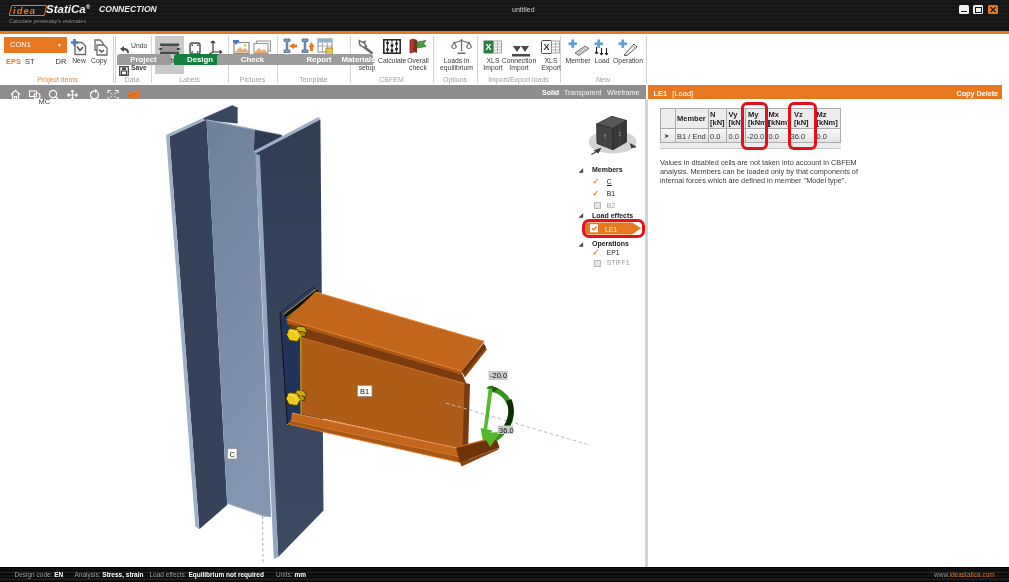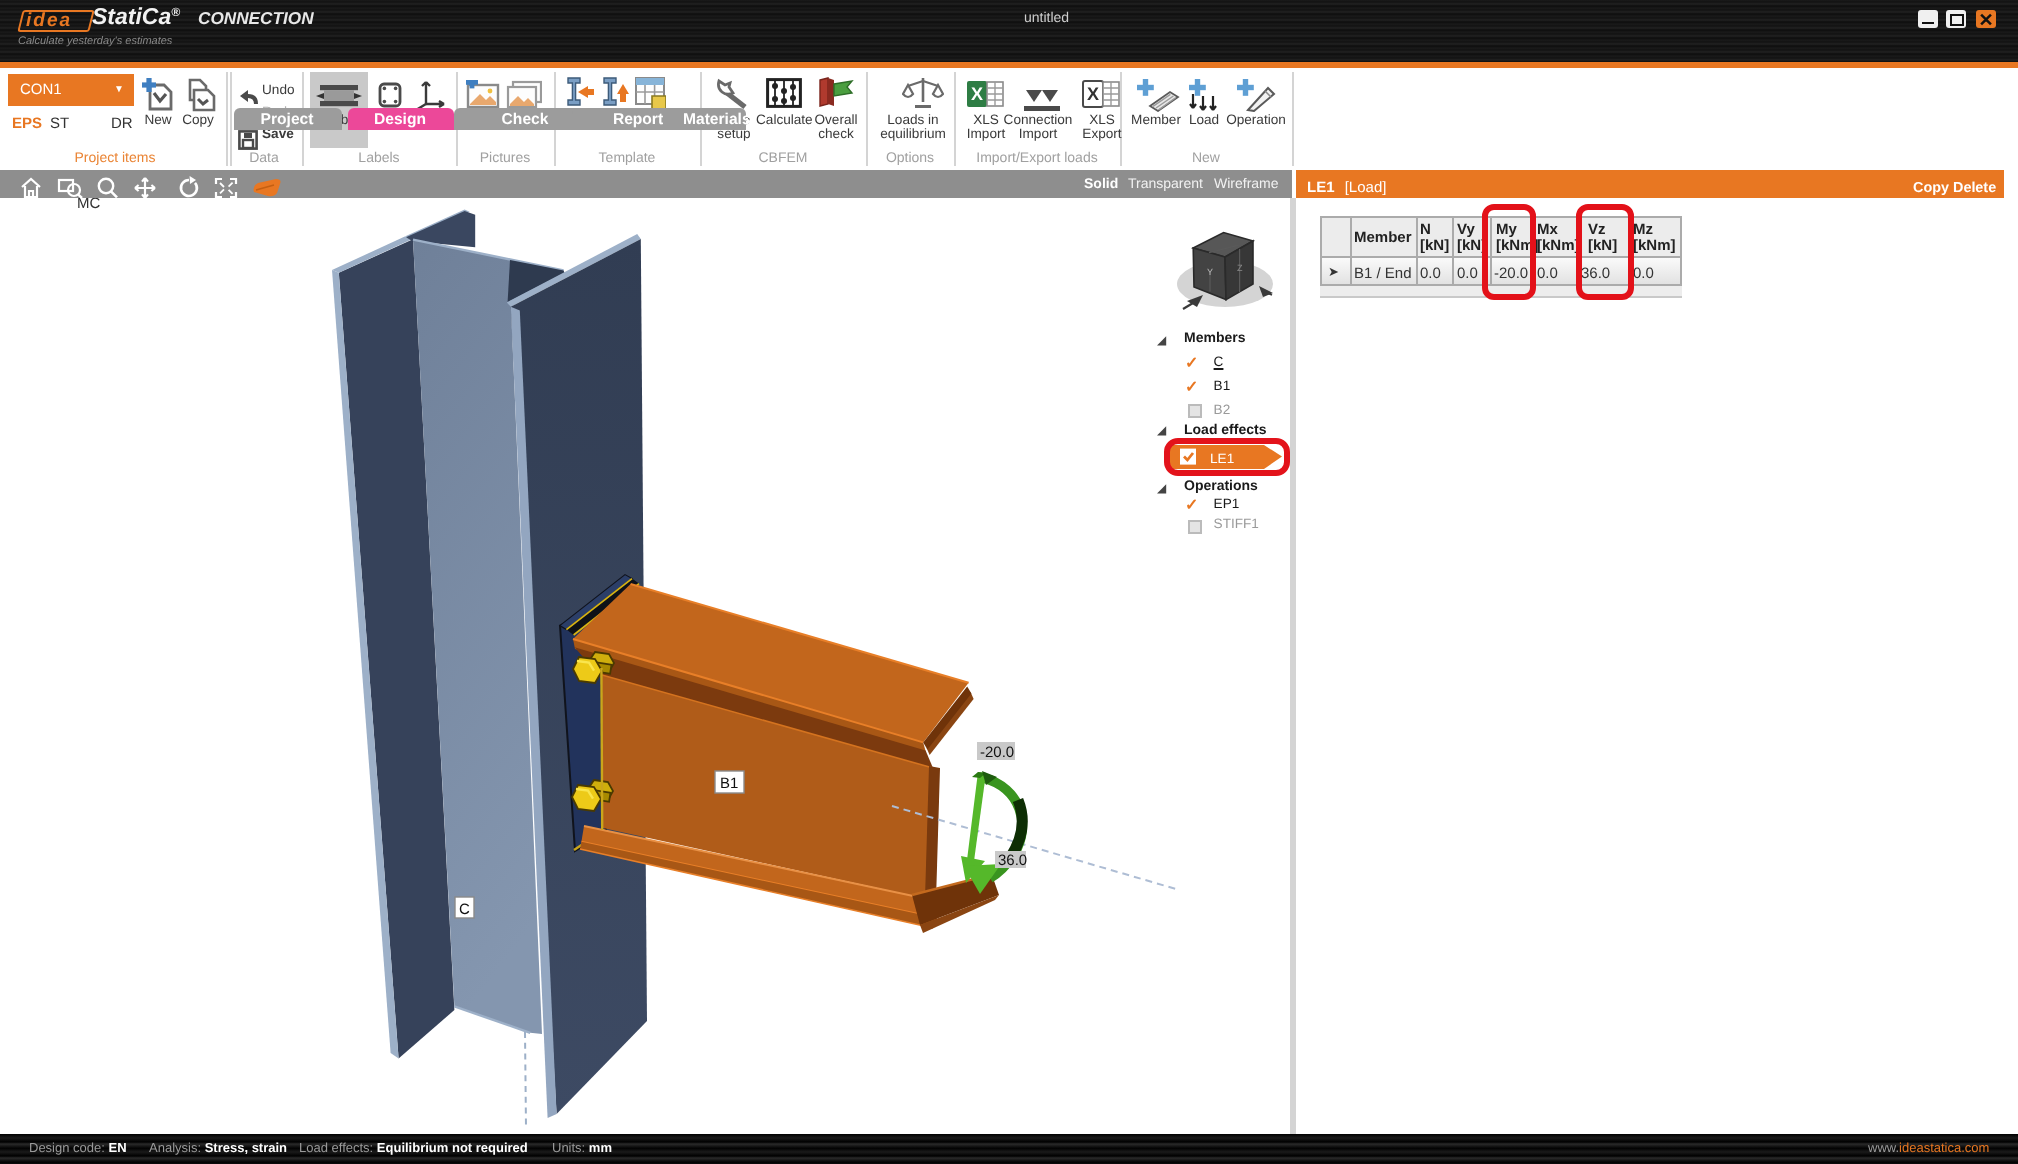--- a/index.html
+++ b/index.html
@@ -5,21 +5,21 @@
   html,body{margin:0;padding:0;width:1009px;height:582px;overflow:hidden;
     font-family:"Liberation Sans",sans-serif;background:#fff;}
   .abs{position:absolute;}
   #root{position:relative;width:1009px;height:582px;}
   
   #titlebar{left:0;top:0;width:1009px;height:33.5px;background:
     repeating-linear-gradient(180deg,#1b1b1b 0px,#121212 1px,#222 2px,#0d0d0d 3px,#191919 4px);}
   #oline{left:0;top:30.5px;width:1009px;height:3px;background:#e87722;z-index:5;}
   .tab{position:absolute;top:18.8px;height:11.7px;border-radius:3px 3px 0 0;background:#9c9c9c;
     color:#fff;font-weight:bold;font-size:7.8px;text-align:center;line-height:11.7px;z-index:6;margin-top:35px;}
-  .tab.active{background:#ec4899;}
+  .tab.active{background:#15803d;}
   
   #ribbon{left:0;top:34px;width:1009px;height:51px;background:#fff;}
   .gdiv{position:absolute;top:36px;width:1px;height:47px;background:#d4d4d4;}
   .glabel{position:absolute;top:75.5px;font-size:7px;color:#a0a0a0;text-align:center;}
   .ilabel{position:absolute;font-size:6.8px;color:#3a3a3a;text-align:center;white-space:pre;line-height:7.4px;}
   
   #vtoolbar{left:0;top:85px;width:646px;height:14px;background:#8e8e8e;}
   
   #pheader{left:648px;top:85px;width:354px;height:14px;background:#e87722;color:#fff;font-size:7.5px;}
   
@@ -53,21 +53,21 @@
     </div>
   <div class="abs" style="left:973px;top:4.5px;width:10px;height:9.5px;background:#f0f0f0;border-radius:1.5px;z-index:7;">
     <div class="abs" style="left:2px;top:2px;width:5px;height:4.5px;border:1.3px solid #111;"></div>
     </div>
   <div class="abs" style="left:988px;top:4.5px;width:10px;height:9.5px;background:#e87722;border-radius:1.5px;z-index:7;
        color:#111;font-size:9px;font-weight:bold;text-align:center;line-height:10px;">✕</div>
   <div class="abs" id="oline"></div>
 
   <div class="tab" style="left:116.5px;width:54px;">Project</div>
   <div class="tab active" style="left:173.5px;width:53px;">Design</div>
-  <div class="tab" style="left:227px;width:71px;">Check</div>
+  <div class="tab" style="left:217px;width:71px;">Check</div>
   <div class="tab" style="left:285.5px;width:67px;">Report</div>
   <div class="tab" style="left:341.5px;width:31px;">Materials</div>
   <div class="abs" id="ribbon"></div>
 
   <div class="gdiv" style="left:113px;"></div>
     <div class="gdiv" style="left:115px;"></div>
   <div class="gdiv" style="left:150.5px;"></div>
   <div class="gdiv" style="left:227.5px;"></div>
   <div class="gdiv" style="left:276.5px;"></div>
   <div class="gdiv" style="left:350px;"></div>
@@ -450,19 +450,23 @@
   <div class="abs" style="left:664px;top:131.5px;font-size:6.5px;color:#333;">➤</div>
   <div class="abs" style="left:677px;top:132px;font-size:7.5px;color:#333;">B1 / End</div>
   <div class="abs" style="left:710px;top:132px;font-size:7.5px;color:#333;">0.0</div>
   <div class="abs" style="left:728.5px;top:132px;font-size:7.5px;color:#333;">0.0</div>
   <div class="abs" style="left:747px;top:132px;font-size:7.5px;color:#333;">-20.0</div>
   <div class="abs" style="left:768.5px;top:132px;font-size:7.5px;color:#333;">0.0</div>
   <div class="abs" style="left:790.5px;top:132px;font-size:7.5px;color:#333;">36.0</div>
   <div class="abs" style="left:816.5px;top:132px;font-size:7.5px;color:#333;">0.0</div>
   <div class="redbox" style="left:740.5px;top:101.5px;width:27.5px;height:48px;box-sizing:border-box;"></div>
   <div class="redbox" style="left:788px;top:101.5px;width:28.5px;height:48px;box-sizing:border-box;"></div>
+  <div class="abs" style="left:660px;top:157.5px;font-size:7.3px;line-height:9.4px;color:#3c3c3c;">
+    Values in disabled cells are not taken into account in CBFEM<br>
+    analysis. Members can be loaded only by that components of<br>
+    internal forces which are defined in member "Model type".</div>
   <div class="abs" id="statusbar"></div>
   <div class="sb" style="left:14.5px;">Design code: <b>EN</b></div>
   <div class="sb" style="left:74.5px;">Analysis: <b>Stress, strain</b></div>
   <div class="sb" style="left:149.5px;">Load effects: <b>Equilibrium not required</b></div>
   <div class="sb" style="left:276px;">Units: <b>mm</b></div>
   <div class="sb" style="left:934px;color:#9a9a9a;">www.<span style="color:#e87722;">ideastatica.com</span></div>
 </div>
 
 </body></html>

